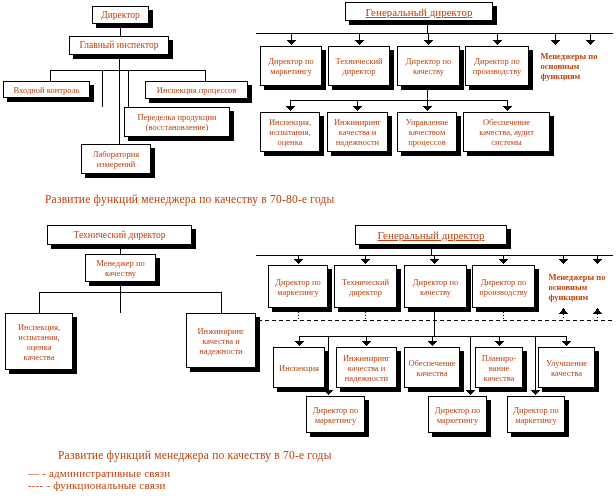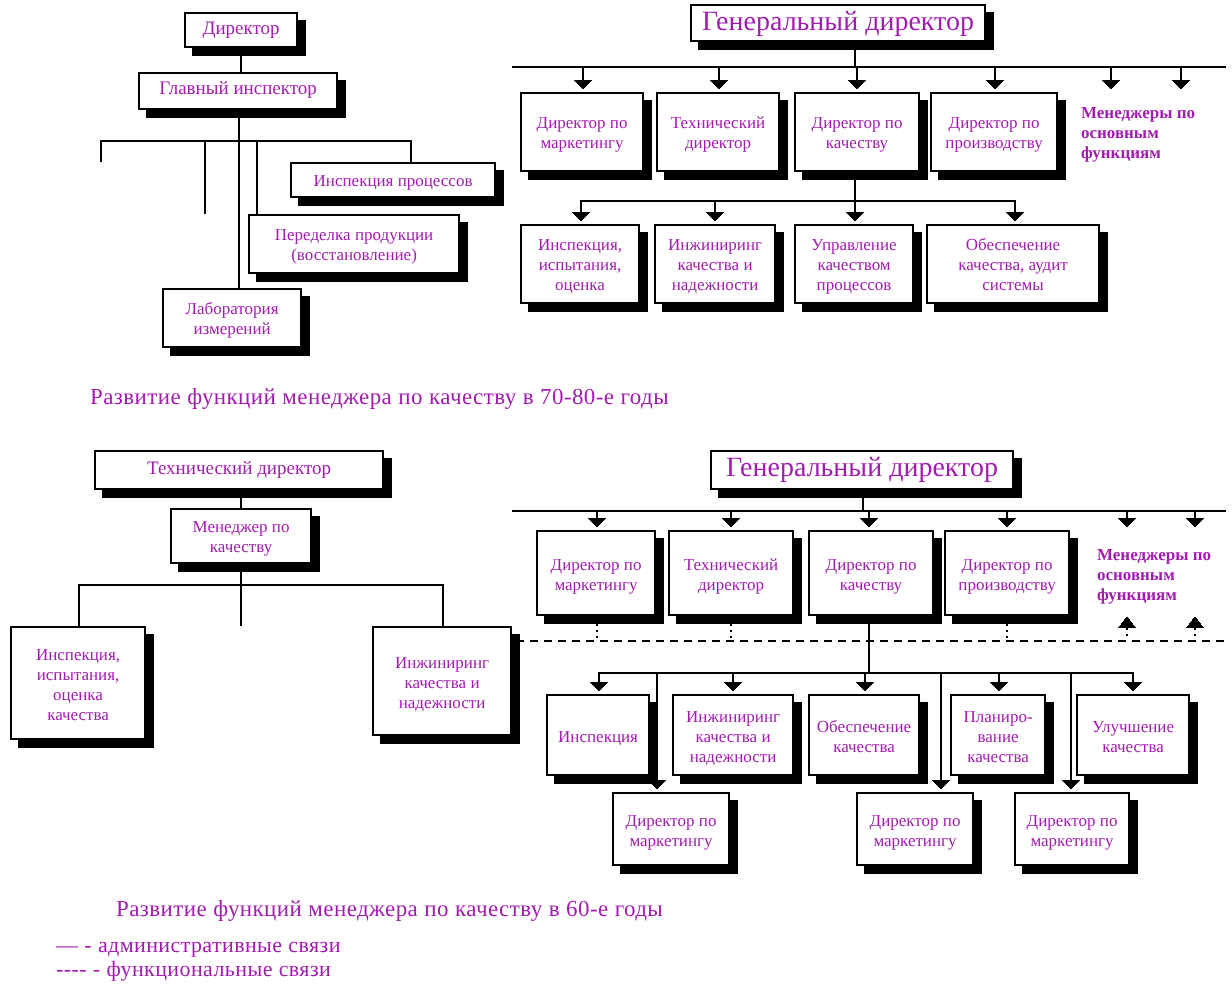--- a/index.html
+++ b/index.html
@@ -1,26 +1,26 @@
 <!DOCTYPE html>
 <html><head>
 <meta charset="utf-8">
 <style>
   html,body{margin:0;padding:0;background:#fff;}
   .stage{
     position:relative;width:616px;height:496px;background:#fff;overflow:hidden;
-    font-family:"Liberation Serif","DejaVu Serif",serif;color:#a21caf;
+    font-family:"Liberation Serif","DejaVu Serif",serif;color:#c2410c;
   }
   .wires{position:absolute;left:0;top:0;width:616px;height:496px;}
   .box{
     position:absolute;box-sizing:border-box;background:#fff;border:1px solid #000;
     box-shadow:4px 4px 0 0 #000;display:flex;align-items:center;justify-content:center;
     text-align:center;white-space:pre-line;font-size:8.5px;line-height:10px;z-index:2;
   }
-  .box.lg{font-size:14px;line-height:12px;}
+  .box.lg{font-size:11px;line-height:12px;text-decoration:underline;}
   .box.md{font-size:9.5px;line-height:11px;}
   .freetext{
     position:absolute;display:flex;align-items:center;justify-content:center;text-align:left;
     white-space:pre-line;font-size:8.5px;line-height:10px;z-index:2;font-weight:bold;
   }
   .caption{
     position:absolute;text-align:left;font-size:11.5px;letter-spacing:.2px;z-index:2;
   }
   .legend-line{
     position:absolute;font-size:11px;letter-spacing:.2px;z-index:2;white-space:pre;
@@ -107,20 +107,21 @@
       <line x1="365.5" y1="309" x2="365.5" y2="320" stroke="#000000" stroke-width="1" stroke-dasharray="1 2"></line>
       <line x1="503.5" y1="309" x2="503.5" y2="320" stroke="#000000" stroke-width="1" stroke-dasharray="1 2"></line>
       <line x1="563.5" y1="314" x2="563.5" y2="320" stroke="#000000" stroke-width="1" stroke-dasharray="1 2"></line>
       <line x1="597.5" y1="314" x2="597.5" y2="320" stroke="#000000" stroke-width="1" stroke-dasharray="1 2"></line>
       <polygon points="559,314 568,314 563.5,308" fill="#000000"></polygon>
       <polygon points="593,314 602,314 597.5,308" fill="#000000"></polygon>
     </svg>
 
   <div class="box md" style="left:92px;top:6px;width:57px;height:18px">Директор</div>
   <div class="box md" style="left:69px;top:36px;width:100px;height:19px">Главный инспектор</div>
+  <div class="box" style="left:3px;top:81px;width:87px;height:17px">Входной контроль</div>
   <div class="box" style="left:145px;top:81px;width:103px;height:18px">Инспекция процессов</div>
   <div class="box" style="left:124px;top:107px;width:106px;height:30px">Переделка продукции
 (восстановление)</div>
   <div class="box" style="left:81px;top:144px;width:70px;height:30px">Лаборатория
 измерений</div>
 
   <div class="box lg" style="left:345px;top:2px;width:148px;height:19px">Генеральный директор</div>
   <div class="box" style="left:260px;top:46px;width:62px;height:40px">Директор по
 маркетингу</div>
   <div class="box" style="left:328px;top:46px;width:62px;height:40px">Технический
@@ -181,18 +182,18 @@
 качества</div>
   <div class="box" style="left:538px;top:347px;width:57px;height:41px">Улучшение
 качества</div>
   <div class="box" style="left:306px;top:396px;width:59px;height:37px">Директор по
 маркетингу</div>
   <div class="box" style="left:428px;top:396px;width:59px;height:37px">Директор по
 маркетингу</div>
   <div class="box" style="left:507px;top:396px;width:58px;height:37px">Директор по
 маркетингу</div>
 
-  <div class="caption" style="left:58px;top:449px;width:505px">Развитие функций менеджера по качеству в 60-е годы</div>
+  <div class="caption" style="left:58px;top:449px;width:505px">Развитие функций менеджера по качеству в 70-е годы</div>
 
   <div class="legend-line" style="left:28px;top:467px">— - административные связи</div>
   <div class="legend-line" style="left:28px;top:479px">---- - функциональные связи</div>
 
 </div>
 
 </body></html>

